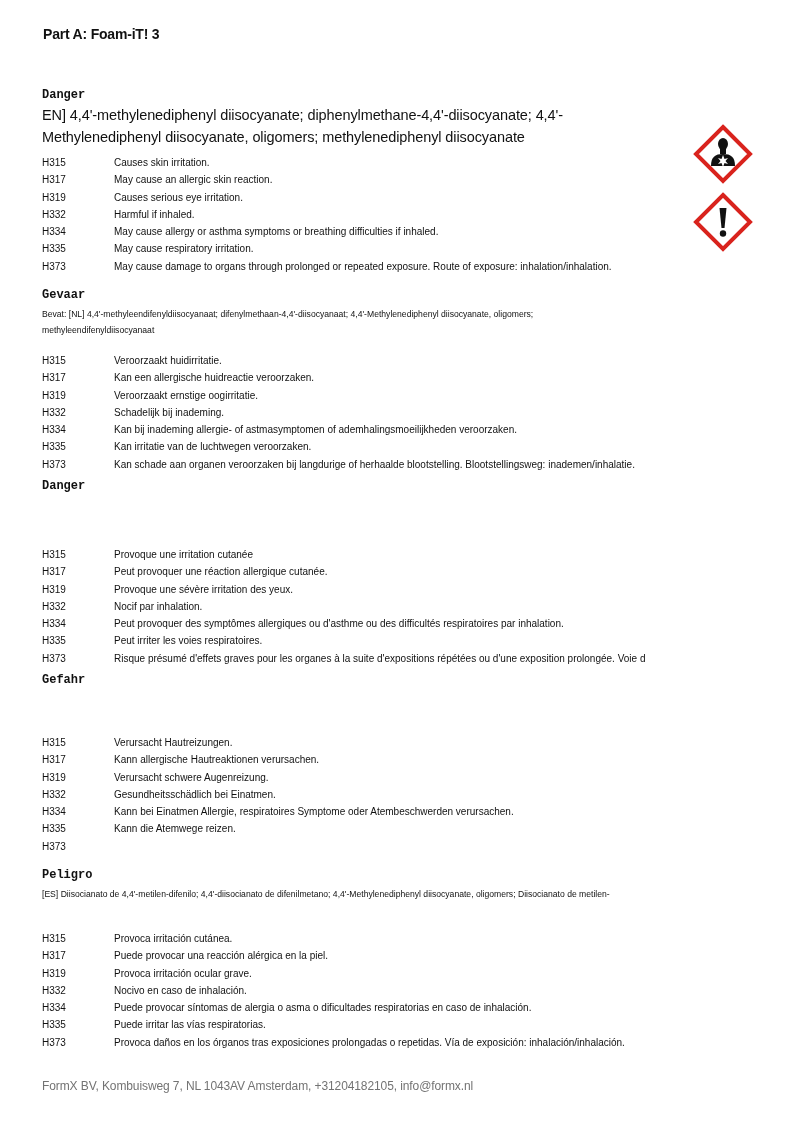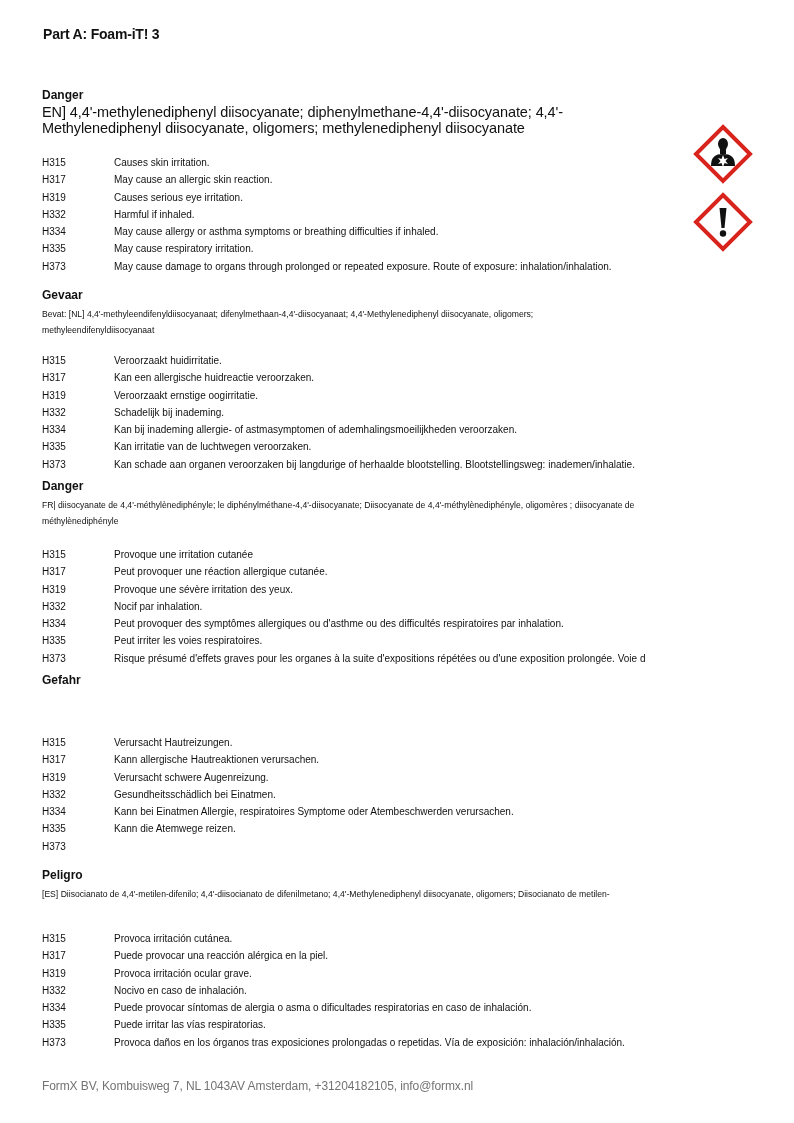--- a/index.html
+++ b/index.html
@@ -1,20 +1,20 @@
 <!DOCTYPE html>
 <html><head>
 <meta charset="utf-8">
 <style>
   html, body { margin: 0; padding: 0; background: #ffffff; }
   body { width: 794px; height: 1123px; position: relative; overflow: hidden; color: #111; font-family: "Liberation Sans", sans-serif; }
   .title { position: absolute; left: 43px; top: 26px; font-size: 14px; font-weight: bold; letter-spacing: -0.2px; }
   .section { position: absolute; left: 42px; width: 630px; }
-  .sig { font-size: 12px; font-weight: bold; margin: 0; }
-  .ing-big { font-size: 14.5px; line-height: 16px; margin: 2px 0 0 0; letter-spacing: -0.1px; }
+  .sig { font-size: 12px; font-weight: bold; margin: 0; font-family: Liberation Mono, monospace; }
+  .ing-big { font-size: 14.5px; line-height: 22px; margin: 2px 0 0 0; letter-spacing: -0.1px; }
   .ing-small { font-size: 8.6px; line-height: 16px; margin: 4px 0 0 0; }
   .hlist { position: absolute; left: 42px; width: 640px; }
   .hrow { height: 17.3px; display: flex; font-size: 10px; line-height: 17.3px; white-space: nowrap; }
   .hcode { width: 72px; flex: none; }
   .htext { flex: none; }
   .footer { position: absolute; left: 42px; top: 1079px; font-size: 12px; letter-spacing: -0.1px; color: #737373; }
   .pict { position: absolute; left: 693px; width: 60px; height: 60px; }
 </style>
 </head>
 <body>
@@ -103,21 +103,20 @@
       <span class="htext">Kan irritatie van de luchtwegen veroorzaken.</span>
     </div>
   <div class="hrow">
       <span class="hcode">H373</span>
       <span class="htext">Kan schade aan organen veroorzaken bij langdurige of herhaalde blootstelling. Blootstellingsweg: inademen/inhalatie.</span>
     </div>
 </div>
 
 <div class="section" style="top:479px">
   <p class="sig">Danger</p>
-  <p class="ing-small" style="width:610px">FR| diisocyanate de 4,4'-méthylènediphényle; le diphénylméthane-4,4'-diisocyanate; Diisocyanate de 4,4'-méthylènediphényle, oligomères ; diisocyanate de méthylènediphényle</p>
 </div>
 <div class="hlist" style="top:546px;width:626px;overflow:hidden">
   <div class="hrow">
       <span class="hcode">H315</span>
       <span class="htext">Provoque une irritation cutanée</span>
     </div>
   <div class="hrow">
       <span class="hcode">H317</span>
       <span class="htext">Peut provoquer une réaction allergique cutanée.</span>
     </div>

